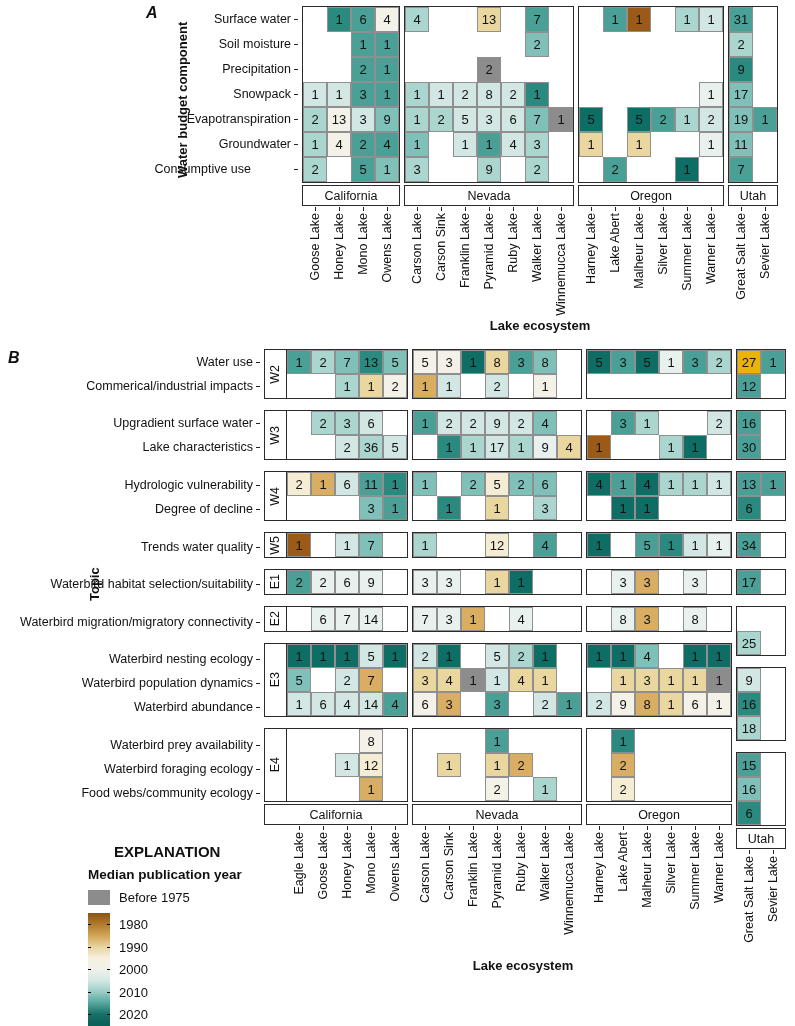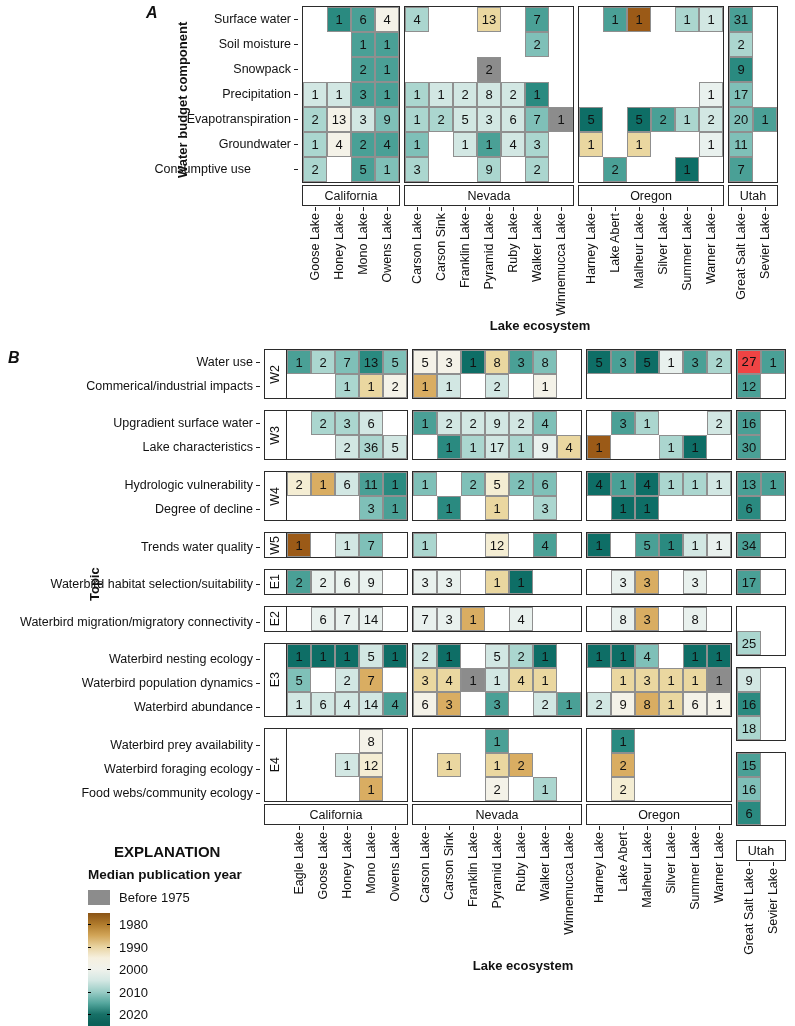--- a/index.html
+++ b/index.html
@@ -67,25 +67,25 @@
         <div class="rlblock" style="height: 177.6px; margin-bottom: 0px;">
           <div class="rowlabel" style="height: 25px;">
             <span>Surface water</span>
             <div class="rtick"></div>
           </div>
           <div class="rowlabel" style="height: 25px;">
             <span>Soil moisture</span>
             <div class="rtick"></div>
           </div>
           <div class="rowlabel" style="height: 25px;">
+            <span>Precipitation</span>
+            <div class="rtick"></div>
+          </div>
+          <div class="rowlabel" style="height: 25px;">
             <span>Snowpack</span>
-            <div class="rtick"></div>
-          </div>
-          <div class="rowlabel" style="height: 25px;">
-            <span>Precipitation</span>
             <div class="rtick"></div>
           </div>
           <div class="rowlabel" style="height: 25px;">
             <span>Evapotranspiration</span>
             <div class="rtick"></div>
           </div>
           <div class="rowlabel" style="height: 25px;">
             <span>Groundwater</span>
             <div class="rtick"></div>
           </div>
@@ -313,21 +313,21 @@
         <div class="gbox" style="margin-bottom: 0px;">
           <div class="grid" style="grid-template-columns: repeat(2, 24px); grid-template-rows: repeat(7, 25px);">
             <div class="cell filled" style="background: rgb(74, 160, 150);">31</div>
             <div class="cell"></div>
             <div class="cell filled" style="background: rgb(171, 214, 207);">2</div>
             <div class="cell"></div>
             <div class="cell filled" style="background: rgb(42, 138, 128);">9</div>
             <div class="cell"></div>
             <div class="cell filled" style="background: rgb(127, 192, 184);">17</div>
             <div class="cell"></div>
-            <div class="cell filled" style="background: rgb(127, 192, 184);">20</div>
+            <div class="cell filled" style="background: rgb(127, 192, 184);">19</div>
             <div class="cell filled" style="background: rgb(74, 160, 150);">1</div>
             <div class="cell filled" style="background: rgb(127, 192, 184);">11</div>
             <div class="cell"></div>
             <div class="cell filled" style="background: rgb(74, 160, 150);">7</div>
             <div class="cell"></div>
           </div>
         </div>
         <div class="band">Utah</div>
         <div class="collabels" style="padding-left: 1.3px;">
           <div class="collabel">
@@ -899,21 +899,21 @@
           </div>
           <div class="collabel">
             <div class="ctick"></div>
             <span class="vtext">Warner Lake</span>
           </div>
         </div>
       </div>
       <div class="statecol">
         <div class="gbox" style="margin-bottom: 11px;">
           <div class="grid" style="grid-template-columns: repeat(2, 24px); grid-template-rows: repeat(2, 24px);">
-            <div class="cell filled" style="background: #ef4444; font-family: Liberation Mono, monospace;">27</div>
+            <div class="cell filled" style="background: #eab308;">27</div>
             <div class="cell filled" style="background: rgb(74, 160, 150);">1</div>
             <div class="cell filled" style="background: rgb(74, 160, 150);">12</div>
             <div class="cell"></div>
           </div>
         </div>
         <div class="gbox" style="margin-bottom: 11px;">
           <div class="grid" style="grid-template-columns: repeat(2, 24px); grid-template-rows: repeat(2, 24px);">
             <div class="cell filled" style="background: rgb(74, 160, 150);">16</div>
             <div class="cell"></div>
             <div class="cell filled" style="background: rgb(74, 160, 150);">30</div>
@@ -949,21 +949,21 @@
         <div class="gbox" style="margin-bottom: 11px;">
           <div class="grid" style="grid-template-columns: repeat(2, 24px); grid-template-rows: repeat(3, 24px);">
             <div class="cell filled" style="background: rgb(210, 231, 227);">9</div>
             <div class="cell"></div>
             <div class="cell filled" style="background: rgb(42, 138, 128);">16</div>
             <div class="cell"></div>
             <div class="cell filled" style="background: rgb(171, 214, 207);">18</div>
             <div class="cell"></div>
           </div>
         </div>
-        <div class="gbox" style="margin-bottom: 12px;">
+        <div class="gbox" style="margin-bottom: 0px;">
           <div class="grid" style="grid-template-columns: repeat(2, 24px); grid-template-rows: repeat(3, 24px);">
             <div class="cell filled" style="background: rgb(74, 160, 150);">15</div>
             <div class="cell"></div>
             <div class="cell filled" style="background: rgb(127, 192, 184);">16</div>
             <div class="cell"></div>
             <div class="cell filled" style="background: rgb(42, 138, 128);">6</div>
             <div class="cell"></div>
           </div>
         </div>
         <div class="band">Utah</div>

